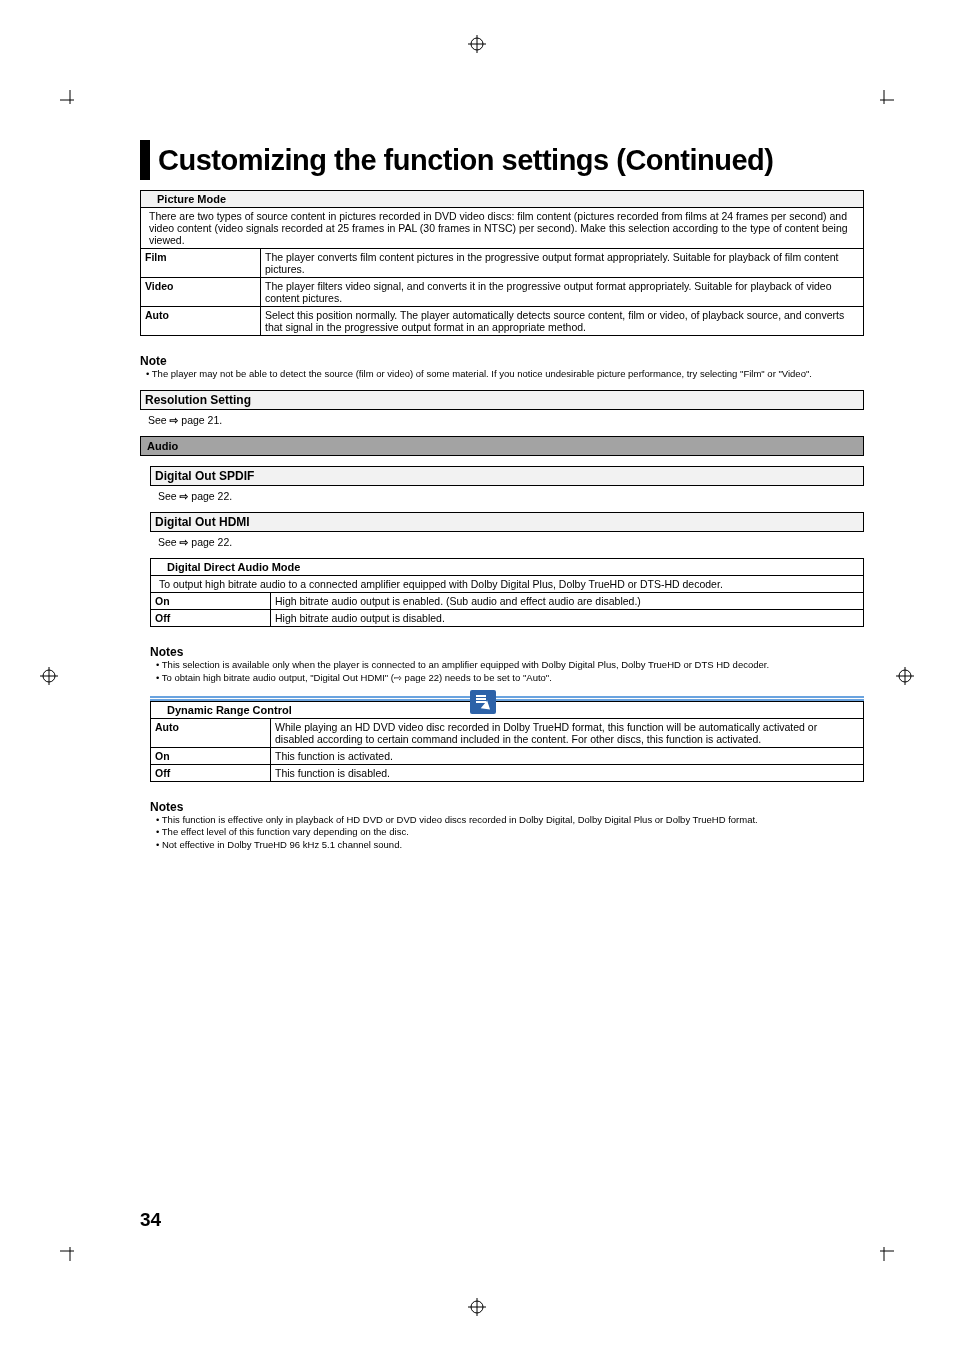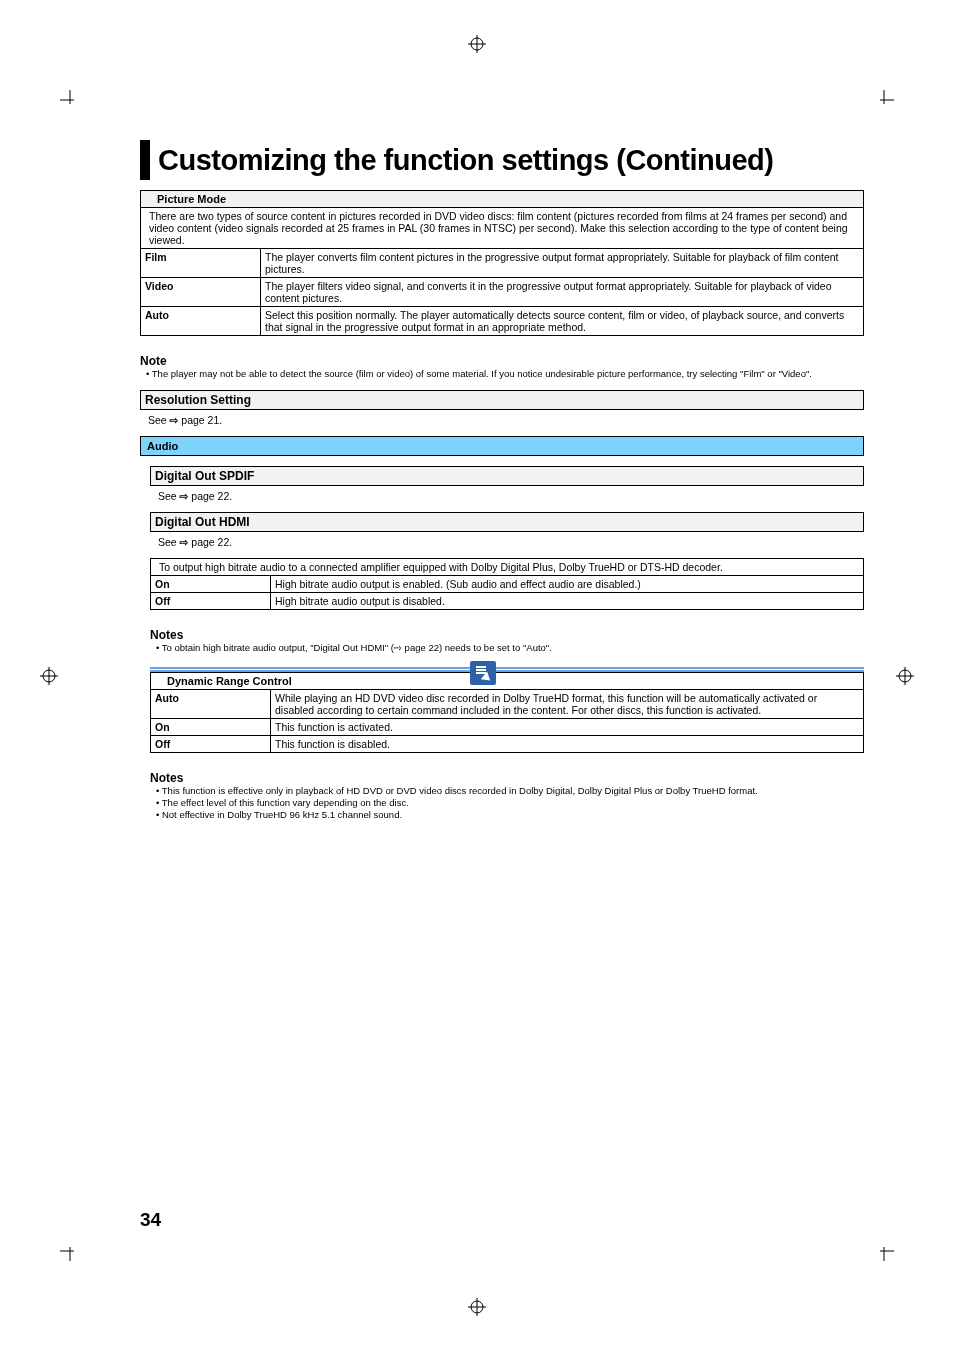--- a/index.html
+++ b/index.html
@@ -49,21 +49,21 @@
   .header-cell.nobg { background: transparent; }
   .desc-row td { padding: 2px 8px; font-size: 10.5px; border: 1px solid #000; border-top: none; }
   .opt-row td { padding: 2px 4px; font-size: 10.5px; border: 1px solid #000; vertical-align: top; }
   .opt-row td:first-child { font-weight: bold; width: 120px; }
   .note-heading { font-weight: bold; font-size: 12px; margin-top: 18px; }
   .note-list { margin: 0 0 8px 6px; padding: 0; }
   .note-list li { list-style: none; font-size: 9.5px; line-height: 1.3; padding-left: 8px; text-indent: -8px; }
   .note-list li::before { content: "• "; }
   .see-line { font-size: 10.5px; margin: 4px 0 10px 8px; }
   .category-bar {
-    background: #7dd3fc;
+    background: #a3a3a3;
     padding: 3px 6px;
     font-weight: bold;
     font-size: 11px;
     border: 1px solid #000;
     margin-top: 8px;
   }
   .sub-indent { margin-left: 10px; }
   .mini-header {
     border: 1px solid #000;
     background: #f2f2f2;
@@ -194,35 +194,39 @@
 
   <div class="sub-indent">
     <div class="mini-header">Digital Out SPDIF</div>
     <div class="see-line">See <span class="arrow-glyph">⇨</span> page 22.</div>
 
     <div class="mini-header">Digital Out HDMI</div>
     <div class="see-line">See <span class="arrow-glyph">⇨</span> page 22.</div>
 
     <table class="section-table bordered" style="margin-top:10px;">
       <tbody>
+          <tr>
+            <td class="header-cell nobg" colspan="2">Digital Direct Audio Mode</td>
+          </tr>
       <tr class="desc-row">
             <td colspan="2">To output high bitrate audio to a connected amplifier equipped with Dolby Digital Plus, Dolby TrueHD or DTS-HD decoder.</td>
           </tr>
       <tr class="opt-row">
             <td>On</td>
             <td>High bitrate audio output is enabled. (Sub audio and effect audio are disabled.)</td>
           </tr>
       <tr class="opt-row">
             <td>Off</td>
             <td>High bitrate audio output is disabled.</td>
           </tr>
     </tbody>
       </table>
     <div class="note-heading">Notes</div>
     <ul class="note-list">
+      <li>This selection is available only when the player is connected to an amplifier equipped with Dolby Digital Plus, Dolby TrueHD or DTS HD decoder.</li>
       <li>To obtain high bitrate audio output, "Digital Out HDMI" (⇨ page 22) needs to be set to "Auto".</li>
     </ul>
 
     <div class="drc-wrap">
       <div class="drc-stripe-top"></div>
       <div class="drc-stripe-top2"></div>
       <div class="drc-icon"></div>
       <table class="section-table bordered" style="margin-top:0;">
         <tbody>
             <tr>

